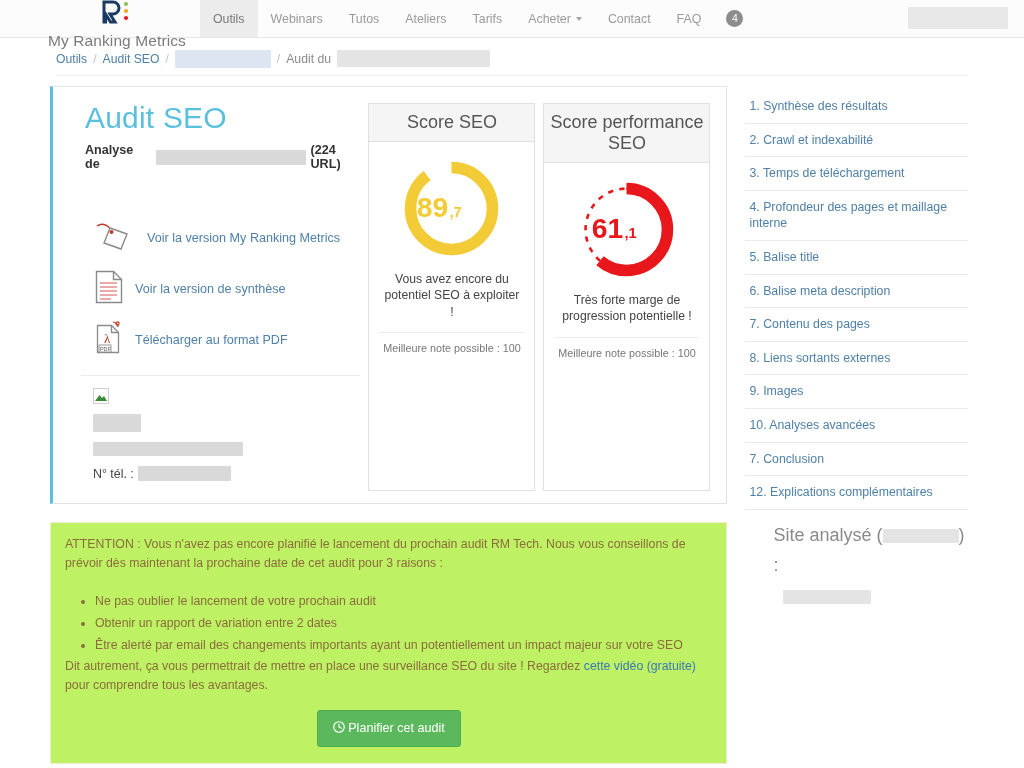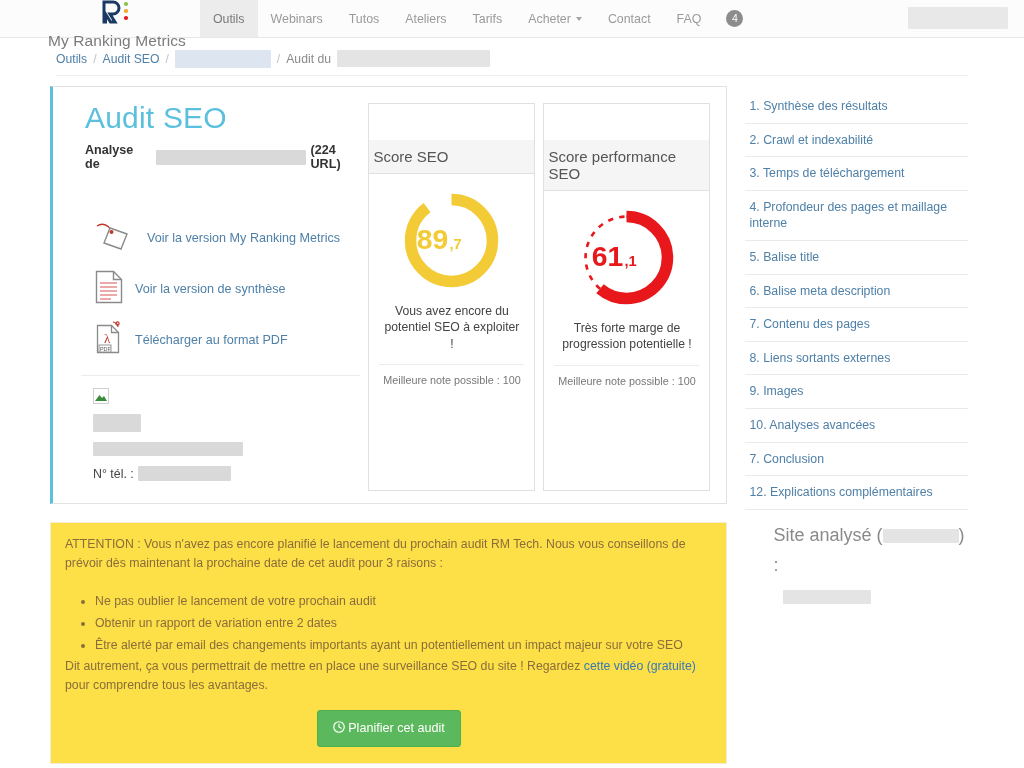--- a/index.html
+++ b/index.html
@@ -153,24 +153,24 @@
   
   .scores { display: flex; gap: 8px; padding-top: 2px; }
   .score-box {
     width: 167px;
     border: 1px solid #e0e0e0;
     background: #fff;
   }
   .score-head {
     background: #f5f5f5;
     border-bottom: 1px solid #e0e0e0;
-    font-size: 15px;
+    text-align: center;
+    font-size: 18px;
     color: #555;
     padding: 8px 4px;
-    margin-top: 36px;
   }
   .score-body { padding: 14px 10px 10px 10px; text-align: center; }
   .gauge { width: 105px; height: 105px; margin: 0 auto 10px auto; }
   .score-caption {
     font-size: 12.2px;
     color: #444;
     line-height: 1.35;
     margin-bottom: 12px;
     padding: 0 2px;
   }
@@ -197,21 +197,21 @@
   .side-foot {
     padding: 10px 0 0 28px;
     font-size: 18px;
     color: #8a8a8a;
     line-height: 1.7;
   }
 
   
   .alert-warn {
     margin: 18px 0 0 0;
-    background: #fde047;
+    background: #bef264;
     border: 1px solid #f3ecd0;
     padding: 12px 14px 16px 14px;
     font-size: 12.3px;
     color: #8a6d3b;
     line-height: 1.52;
   }
   .alert-warn ul { margin: 20px 0 3px 0; padding-left: 30px; }
   .alert-warn li { margin: 3px 0; }
   .alert-warn a { color: #3a78b5; text-decoration: none; cursor: pointer; }
   .btn-wrap { text-align: center; margin-top: 15px; }

